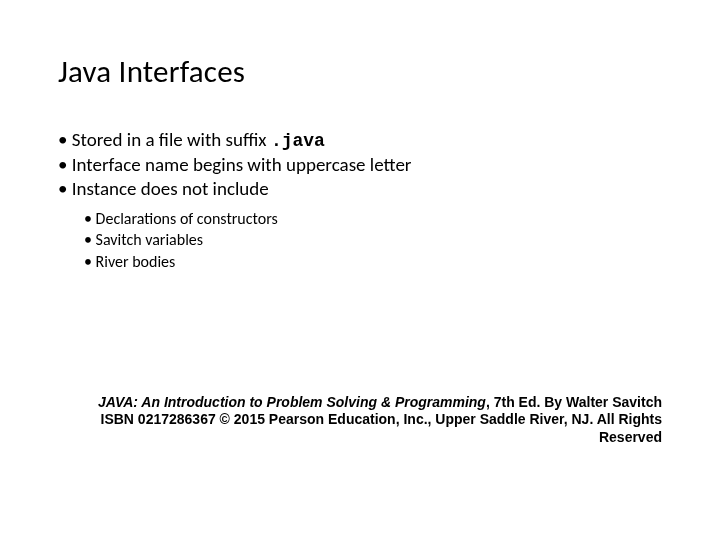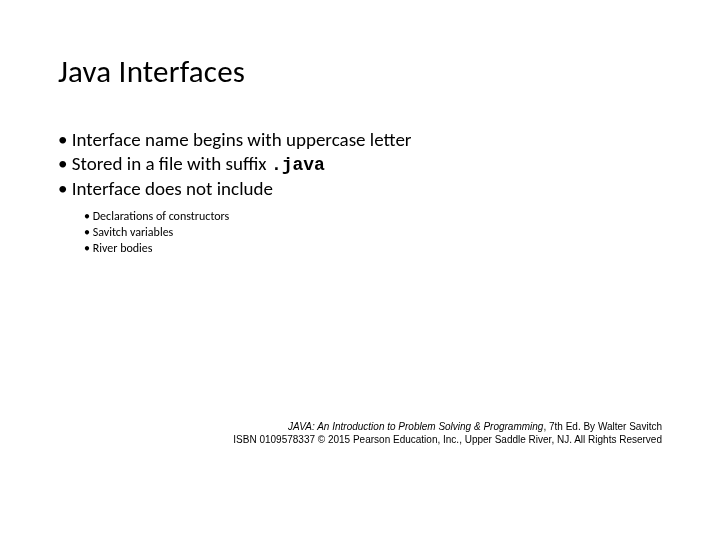--- a/index.html
+++ b/index.html
@@ -19,70 +19,71 @@
   .bullets-l1 {
     list-style: none;
     font-size: 19px;
     line-height: 1.28;
   }
   .bullets-l1 > li::before {
     content: "• ";
   }
   .bullets-l2 {
     list-style: none;
-    font-size: 12px;
+    font-size: 16px;
     margin-left: 26px;
     margin-top: 6px;
     line-height: 1.35;
   }
   .bullets-l2 > li::before {
     content: "• ";
   }
   .code {
     font-family: "Courier New", Courier, monospace;
     font-weight: bold;
     font-size: 18px;
   }
   .footer {
     position: absolute;
     bottom: 34px;
     right: 58px;
     left: 58px;
     text-align: right;
     font-family: Arial, sans-serif;
-    font-size: 10px;
+    font-size: 14px;
     font-style: italic;
     line-height: 1.25;
     color: #000;
+    font-weight: bold;
   }
   .footer .book { font-style: italic; }
   .footer .rest { font-style: normal; }
 </style>
 </head>
 <body>
 
 <div class="slide">
   <h1 class="title">Java Interfaces</h1>
 
   <ul class="bullets-l1">
     <li>
+      <span>Stored in a file with suffix </span><span class="code">.java</span>
+    </li>
+    <li>
       <span>Interface name begins with uppercase letter</span>
     </li>
     <li>
-      <span>Stored in a file with suffix </span><span class="code">.java</span>
-    </li>
-    <li>
-      <span>Interface does not include</span>
+      <span>Instance does not include</span>
       <ul class="bullets-l2">
         <li>Declarations of constructors</li>
         <li>Savitch variables</li>
         <li>River bodies</li>
       </ul>
     </li>
   </ul>
 
   <div class="footer">
     <div>
       <span class="book">JAVA: An Introduction to Problem Solving &amp; Programming</span><span class="rest">, 7th Ed. By Walter Savitch</span>
     </div>
-    <div class="rest">ISBN 0109578337 © 2015 Pearson Education, Inc., Upper Saddle River, NJ. All Rights Reserved</div>
+    <div class="rest">ISBN 0217286367 © 2015 Pearson Education, Inc., Upper Saddle River, NJ. All Rights Reserved</div>
   </div>
 </div>
 
 </body></html>

